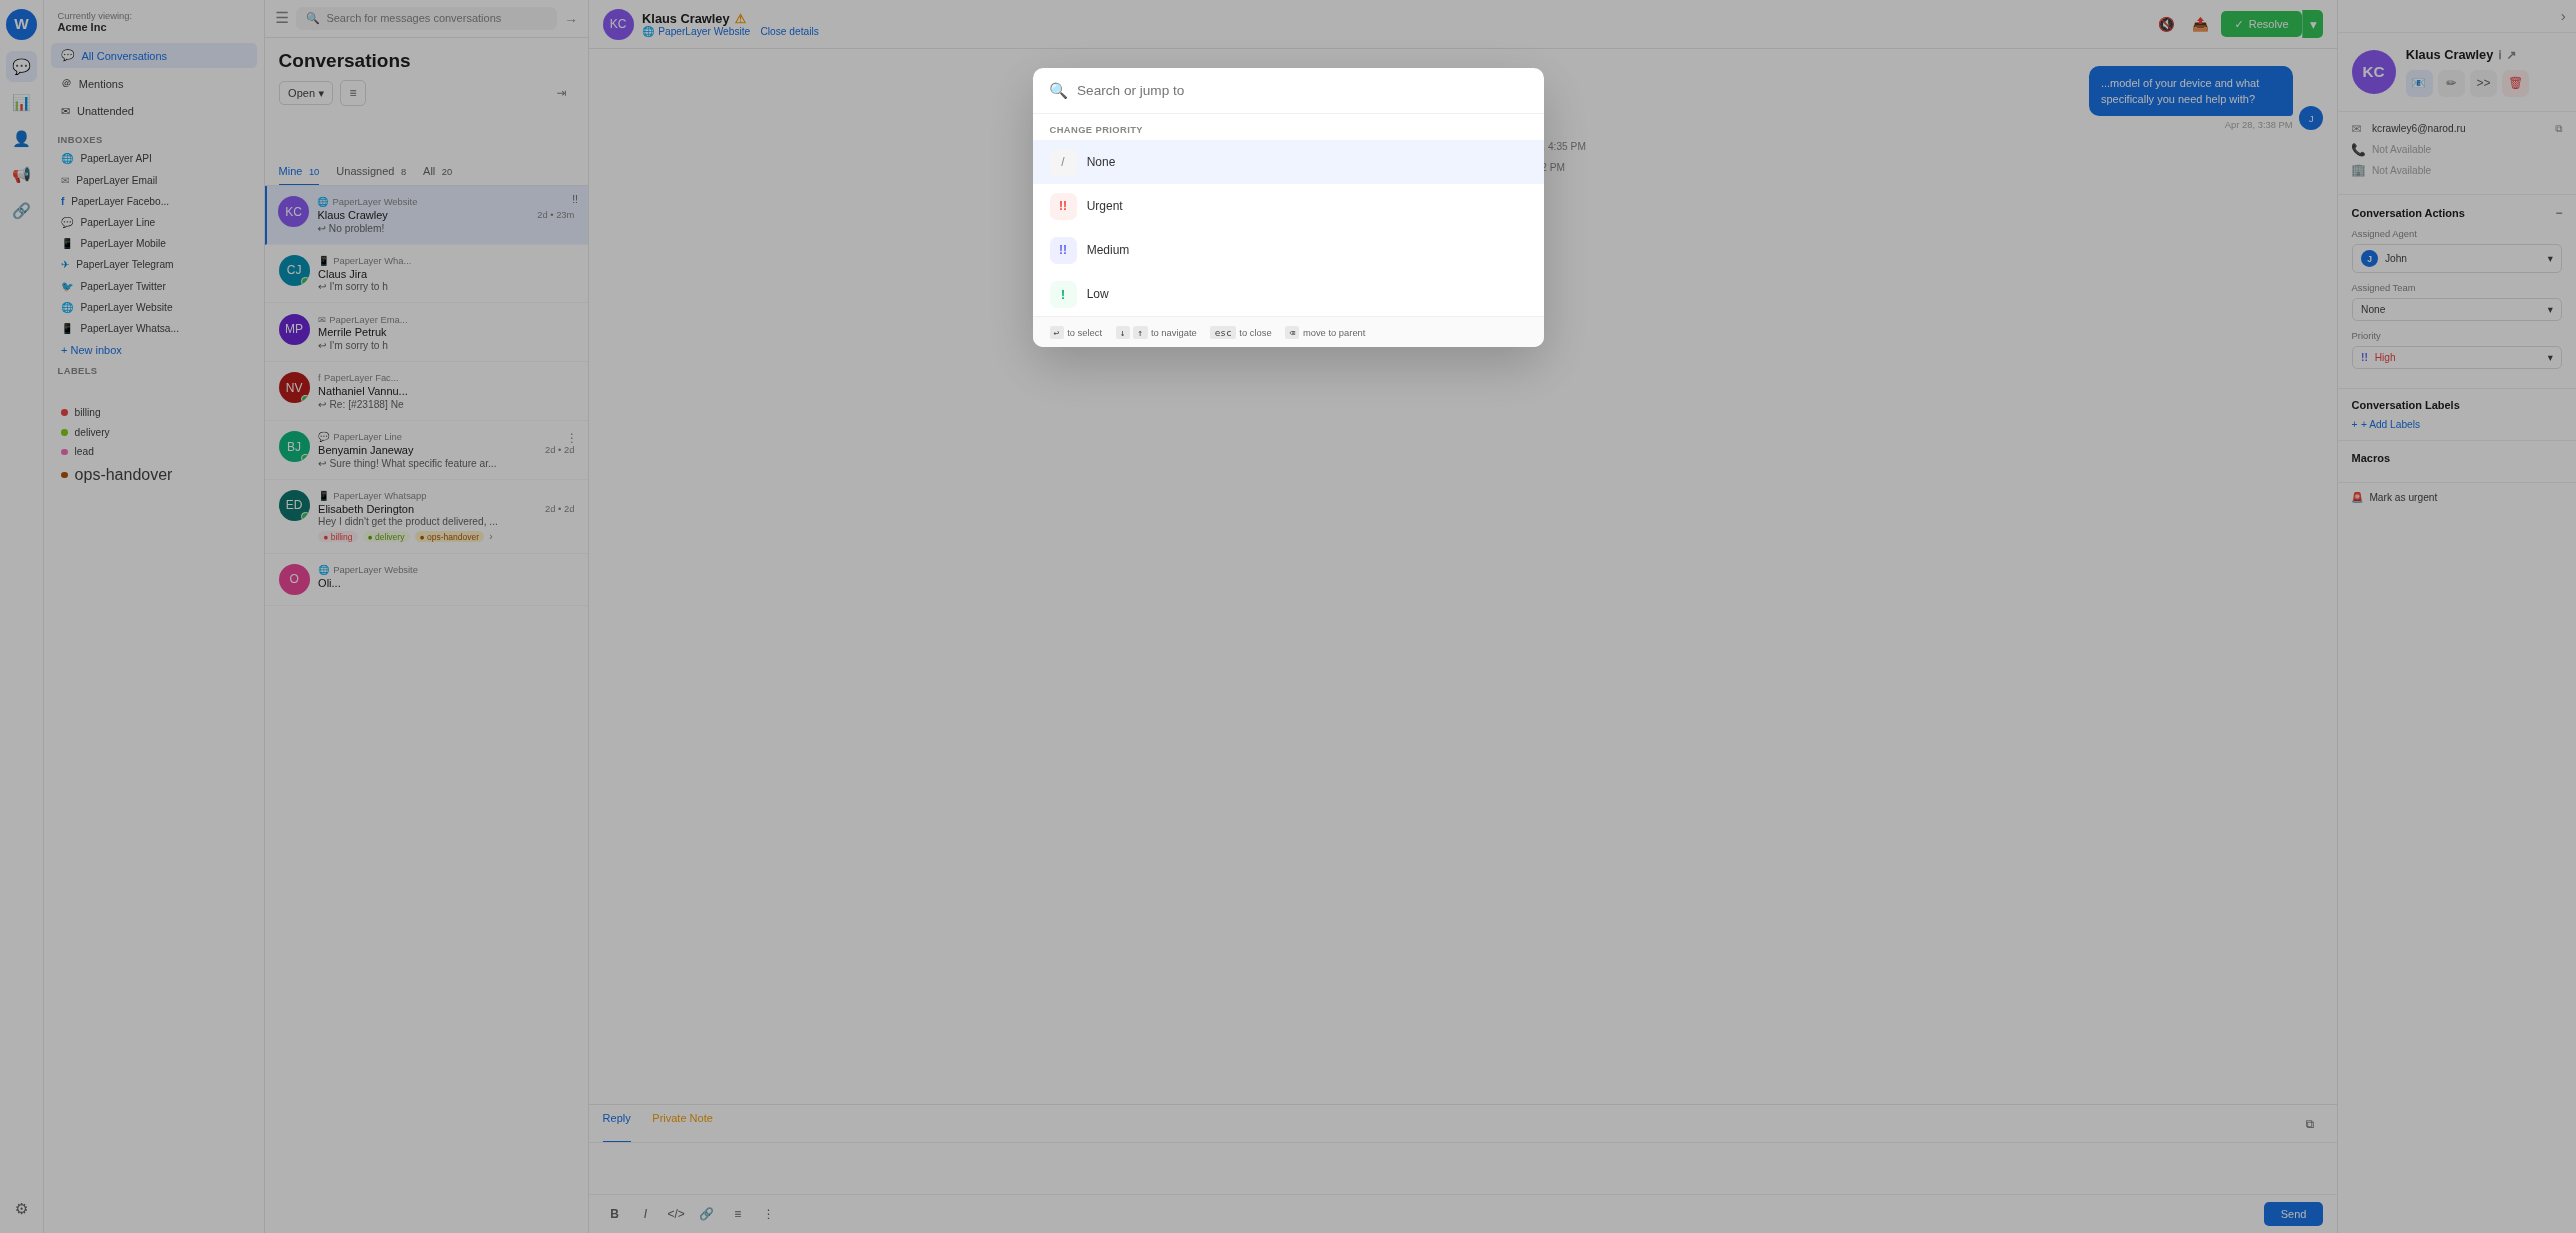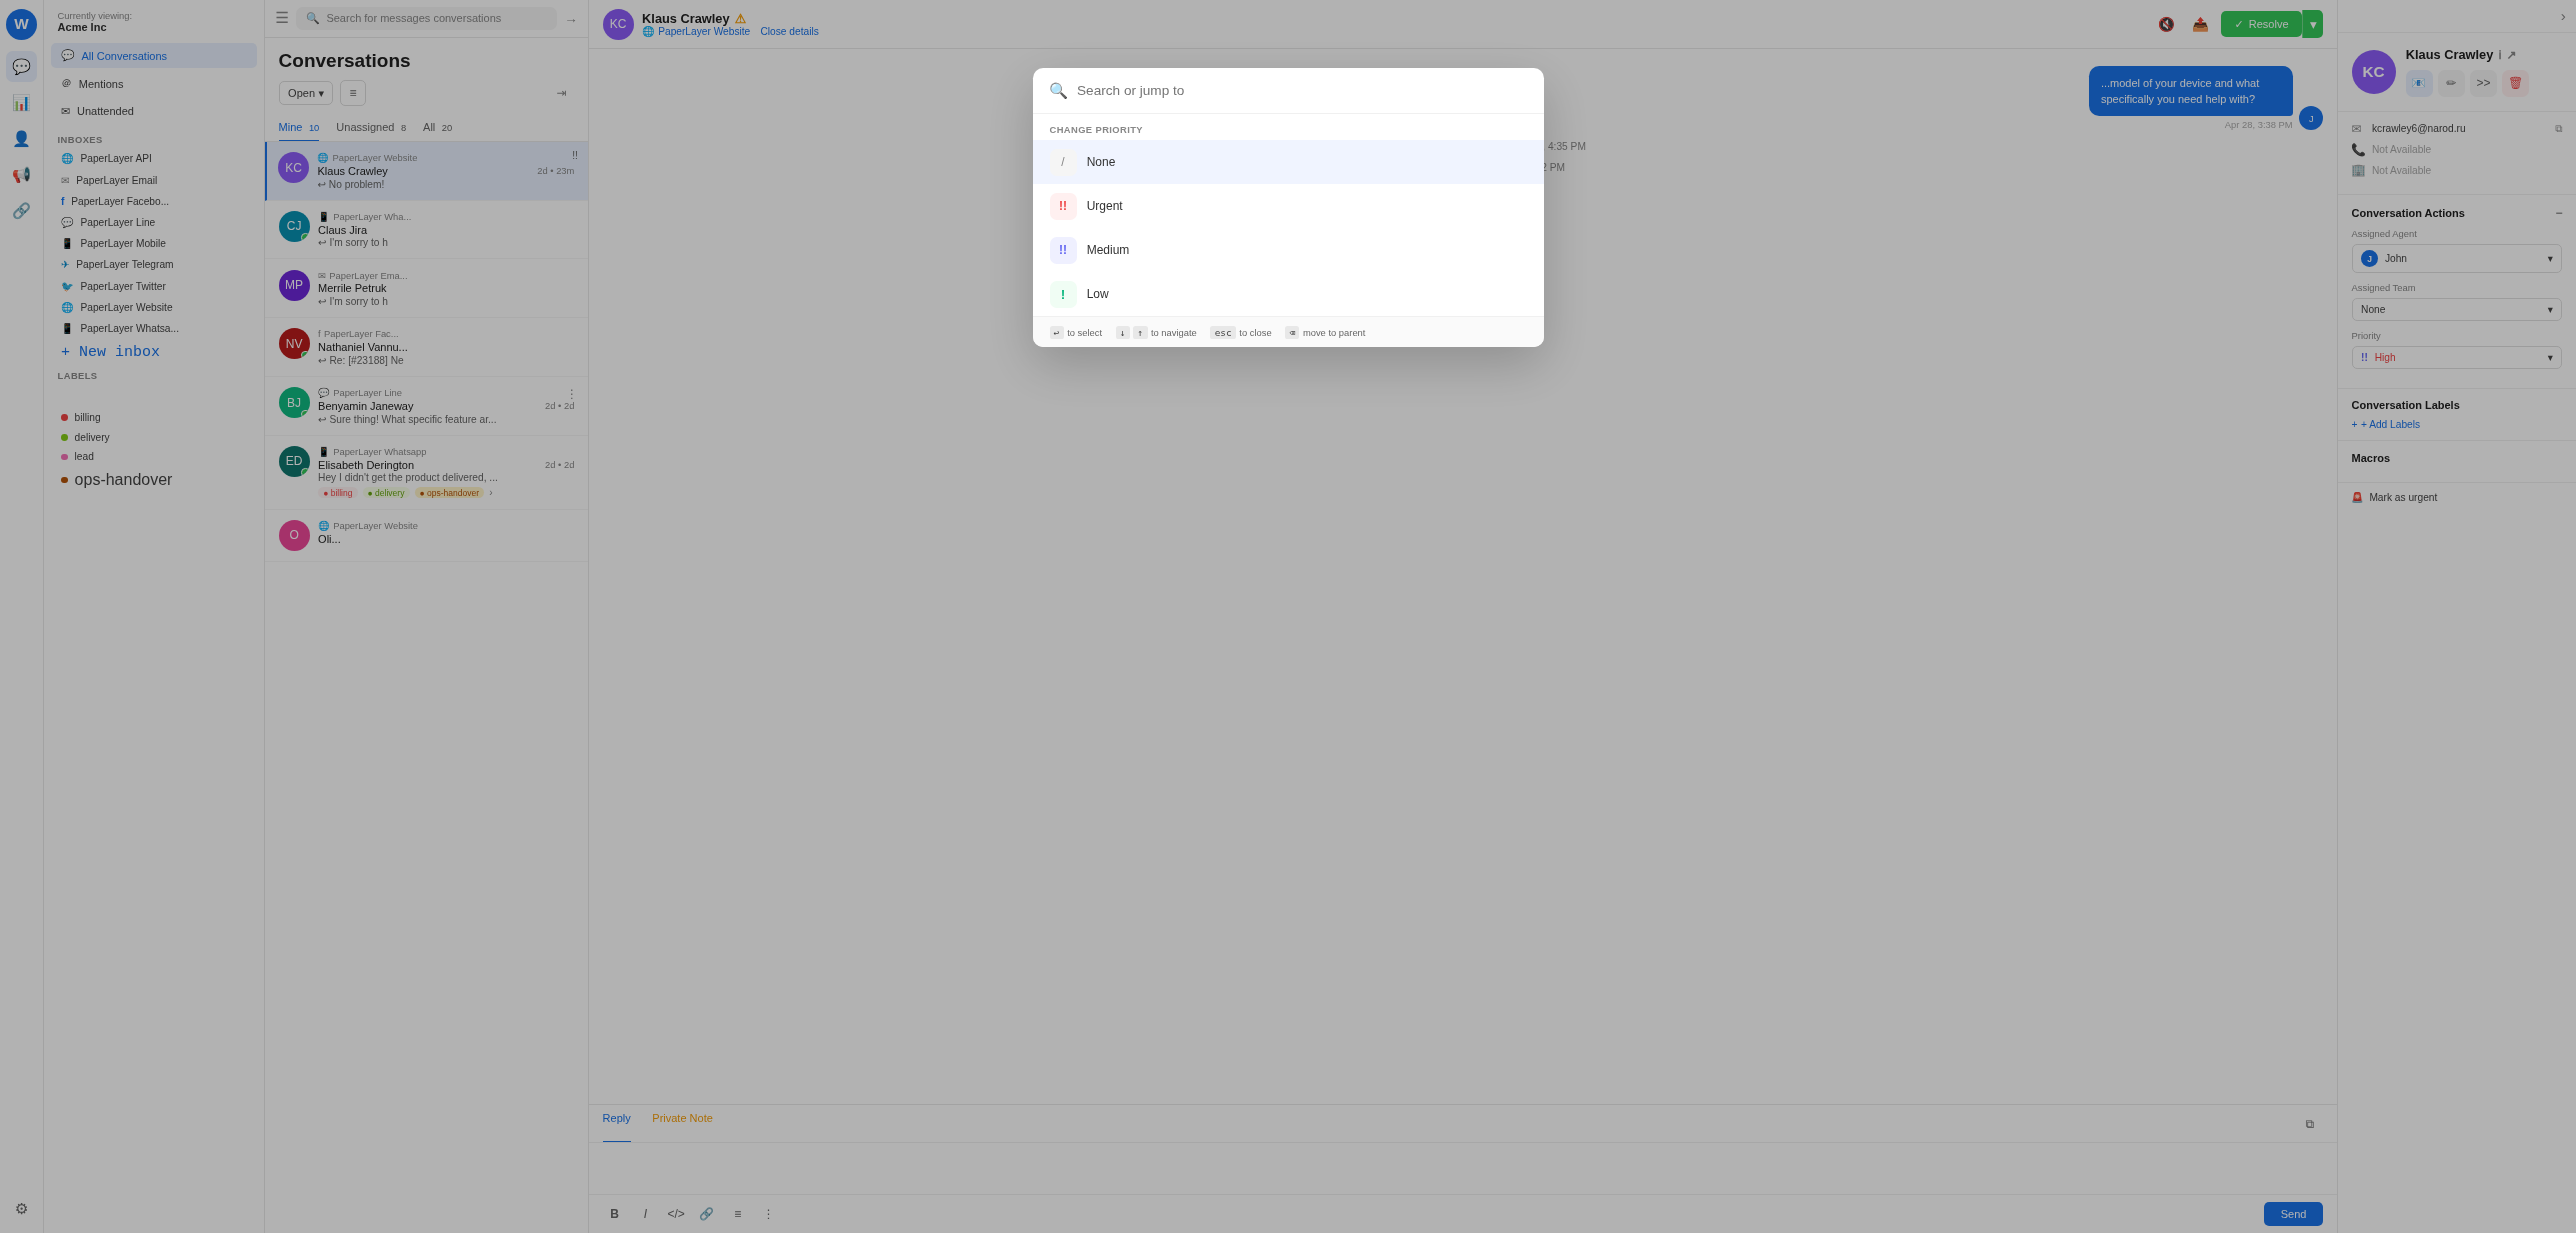--- a/index.html
+++ b/index.html
@@ -8,21 +8,21 @@
     
     .sidebar { width: 221px; background: #fff; border-right: 0.9px solid #e8e8e8; display: flex; flex-direction: column; flex-shrink: 0; }
 
     
     .conversations-panel { width: 324px; border-right: 0.9px solid #e8e8e8; display: flex; flex-direction: column; flex-shrink: 0; }
     .conversations-header { padding: 12px 13.6px 0; }
     .conversations-title { font-size: 19px; font-weight: 600; color: #222; margin-bottom: 8.5px; }
     .conversations-toolbar { display: flex; align-items: center; gap: 6.8px; margin-bottom: 8.5px; }
     .filter-btn { display: flex; align-items: center; gap: 3.4px; padding: 4.3px 8.5px; border: 0.9px solid #ddd; border-radius: 5.1px; cursor: pointer; font-size: 11px; color: #444; background: #fff; }
     .conversations-tabs { display: flex; gap: 0; border-bottom: 0.9px solid #e8e8e8; margin: 0 -13.6px; padding: 0 13.6px; }
-    .tab { padding: 6.8px 0; margin-right: 17px; cursor: pointer; font-size: 11px; color: #666; border-bottom: 1.7px solid transparent; }
+    .tab { padding: 6.8px 0; margin-right: 17px; cursor: pointer; font-size: 11px; color: #666; border-bottom: 1.7px solid transparent; margin-top: 44px; }
     .tab.active { color: #1a73e8; border-bottom-color: #1a73e8; font-weight: 500; }
     .tab .count { margin-left: 3.4px; font-size: 9.4px; }
     .conversations-list { flex: 1; overflow-y: auto; }
     .conv-item { padding: 10.2px 13.6px; cursor: pointer; border-bottom: 0.9px solid #f5f5f5; display: flex; gap: 8.5px; align-items: flex-start; position: relative; }
     .conv-item.active { background: #e8f0fe; border-left: 2.6px solid #1a73e8; padding-left: 11px; }
     .conv-avatar { width: 31px; height: 31px; border-radius: 50%; background: #ccc; flex-shrink: 0; display: flex; align-items: center; justify-content: center; color: #fff; font-size: 12px; font-weight: 500; overflow: hidden; position: relative; }
     .online-dot { width: 8.5px; height: 8.5px; background: #34c759; border-radius: 50%; border: 1.7px solid #fff; position: absolute; bottom: 0; right: 0; }
     .conv-content { flex: 1; min-width: 0; }
     .conv-top { display: flex; justify-content: space-between; align-items: center; margin-bottom: 1.7px; }
     .conv-name { font-weight: 500; font-size: 11px; color: #222; }
@@ -160,21 +160,21 @@
     <div style="padding:5.1px 10.2px;cursor:pointer;color:#444;display:flex;align-items:center;gap:6.8px;border-radius:5.1px;font-size:10.2px;">
       <span style="color:#888;font-size:10.2px;">🌐</span>
       <span>PaperLayer Website</span>
     </div>
     <div style="padding:5.1px 10.2px;cursor:pointer;color:#444;display:flex;align-items:center;gap:6.8px;border-radius:5.1px;font-size:10.2px;">
       <span style="color:#25d366;font-size:10.2px;">📱</span>
       <span>PaperLayer Whatsa...</span>
     </div>
   </div>
 
-  <div style="padding:5.1px 17px;color:#1a73e8;cursor:pointer;font-size:15px;display:flex;align-items:center;gap:5.1px;font-family:Liberation Mono, monospace;">+ New inbox</div>
+  <div style="padding:5.1px 17px;color:#1a73e8;cursor:pointer;font-size:11px;display:flex;align-items:center;gap:5.1px;">+ New inbox</div>
 
   <div style="padding:3.4px 6.8px 3.4px 13.6px;font-size:9.4px;color:#888;font-weight:600;text-transform:uppercase;letter-spacing:0.4px;">Labels</div>
   <div style="padding:0 6.8px 10.2px;margin-top:24px;">
     <div style="padding:4.3px 10.2px;cursor:pointer;color:#444;display:flex;align-items:center;gap:6.8px;border-radius:5.1px;font-size:10.2px;">
       <span style="width:6.8px;height:6.8px;border-radius:50%;background:#ef4444;flex-shrink:0;"></span>
       <span>billing</span>
     </div>
     <div style="padding:4.3px 10.2px;cursor:pointer;color:#444;display:flex;align-items:center;gap:6.8px;border-radius:5.1px;font-size:10.2px;">
       <span style="width:6.8px;height:6.8px;border-radius:50%;background:#84cc16;flex-shrink:0;"></span>
       <span>delivery</span>

